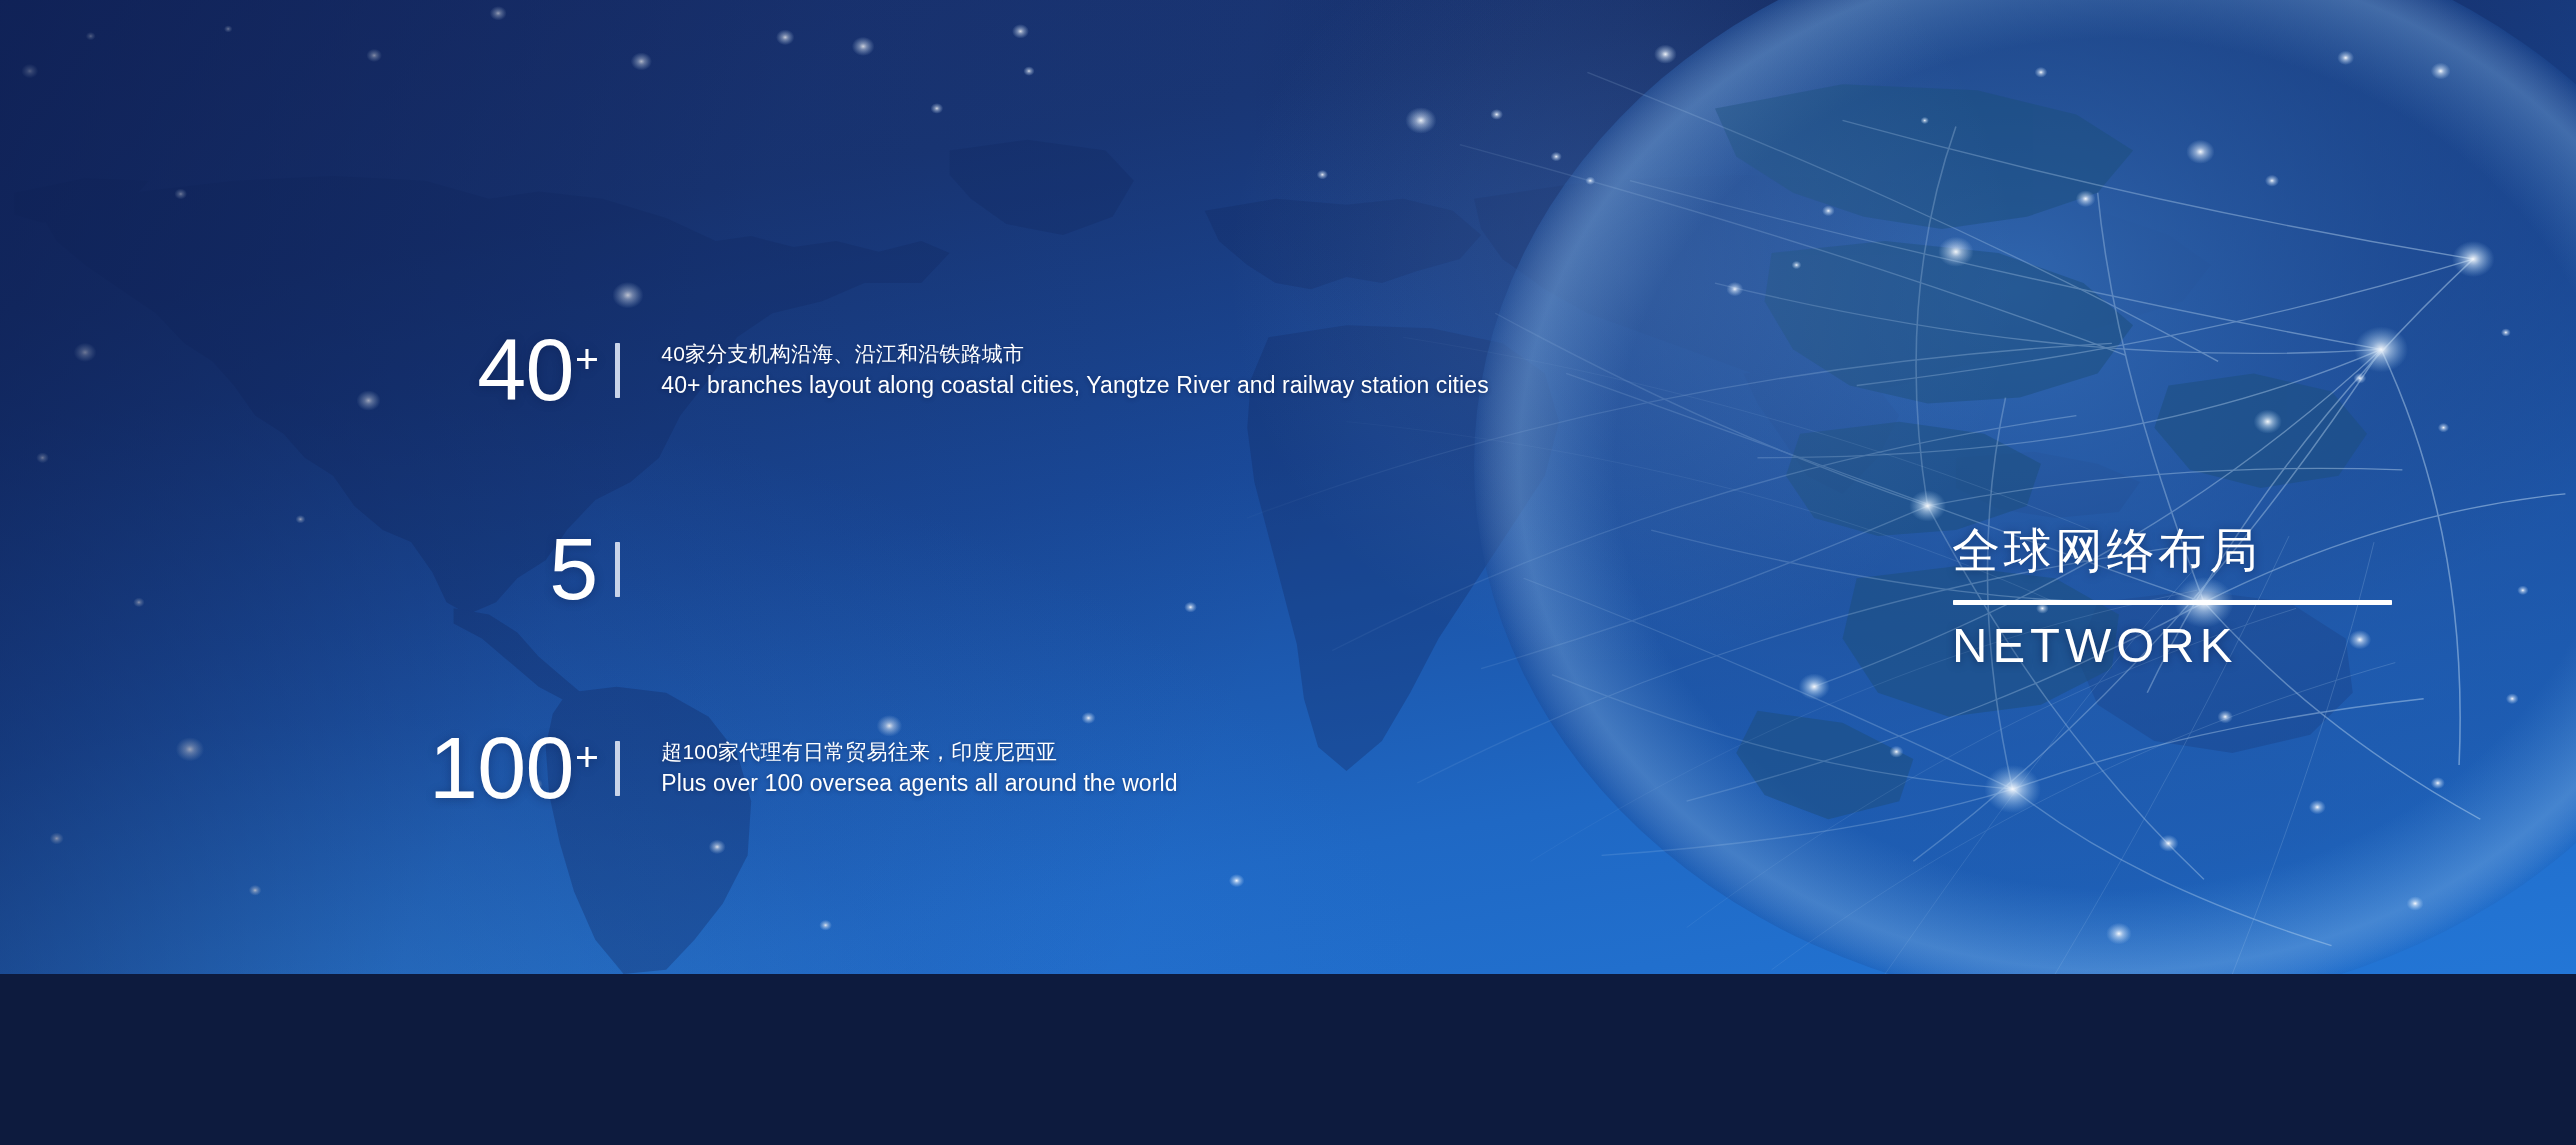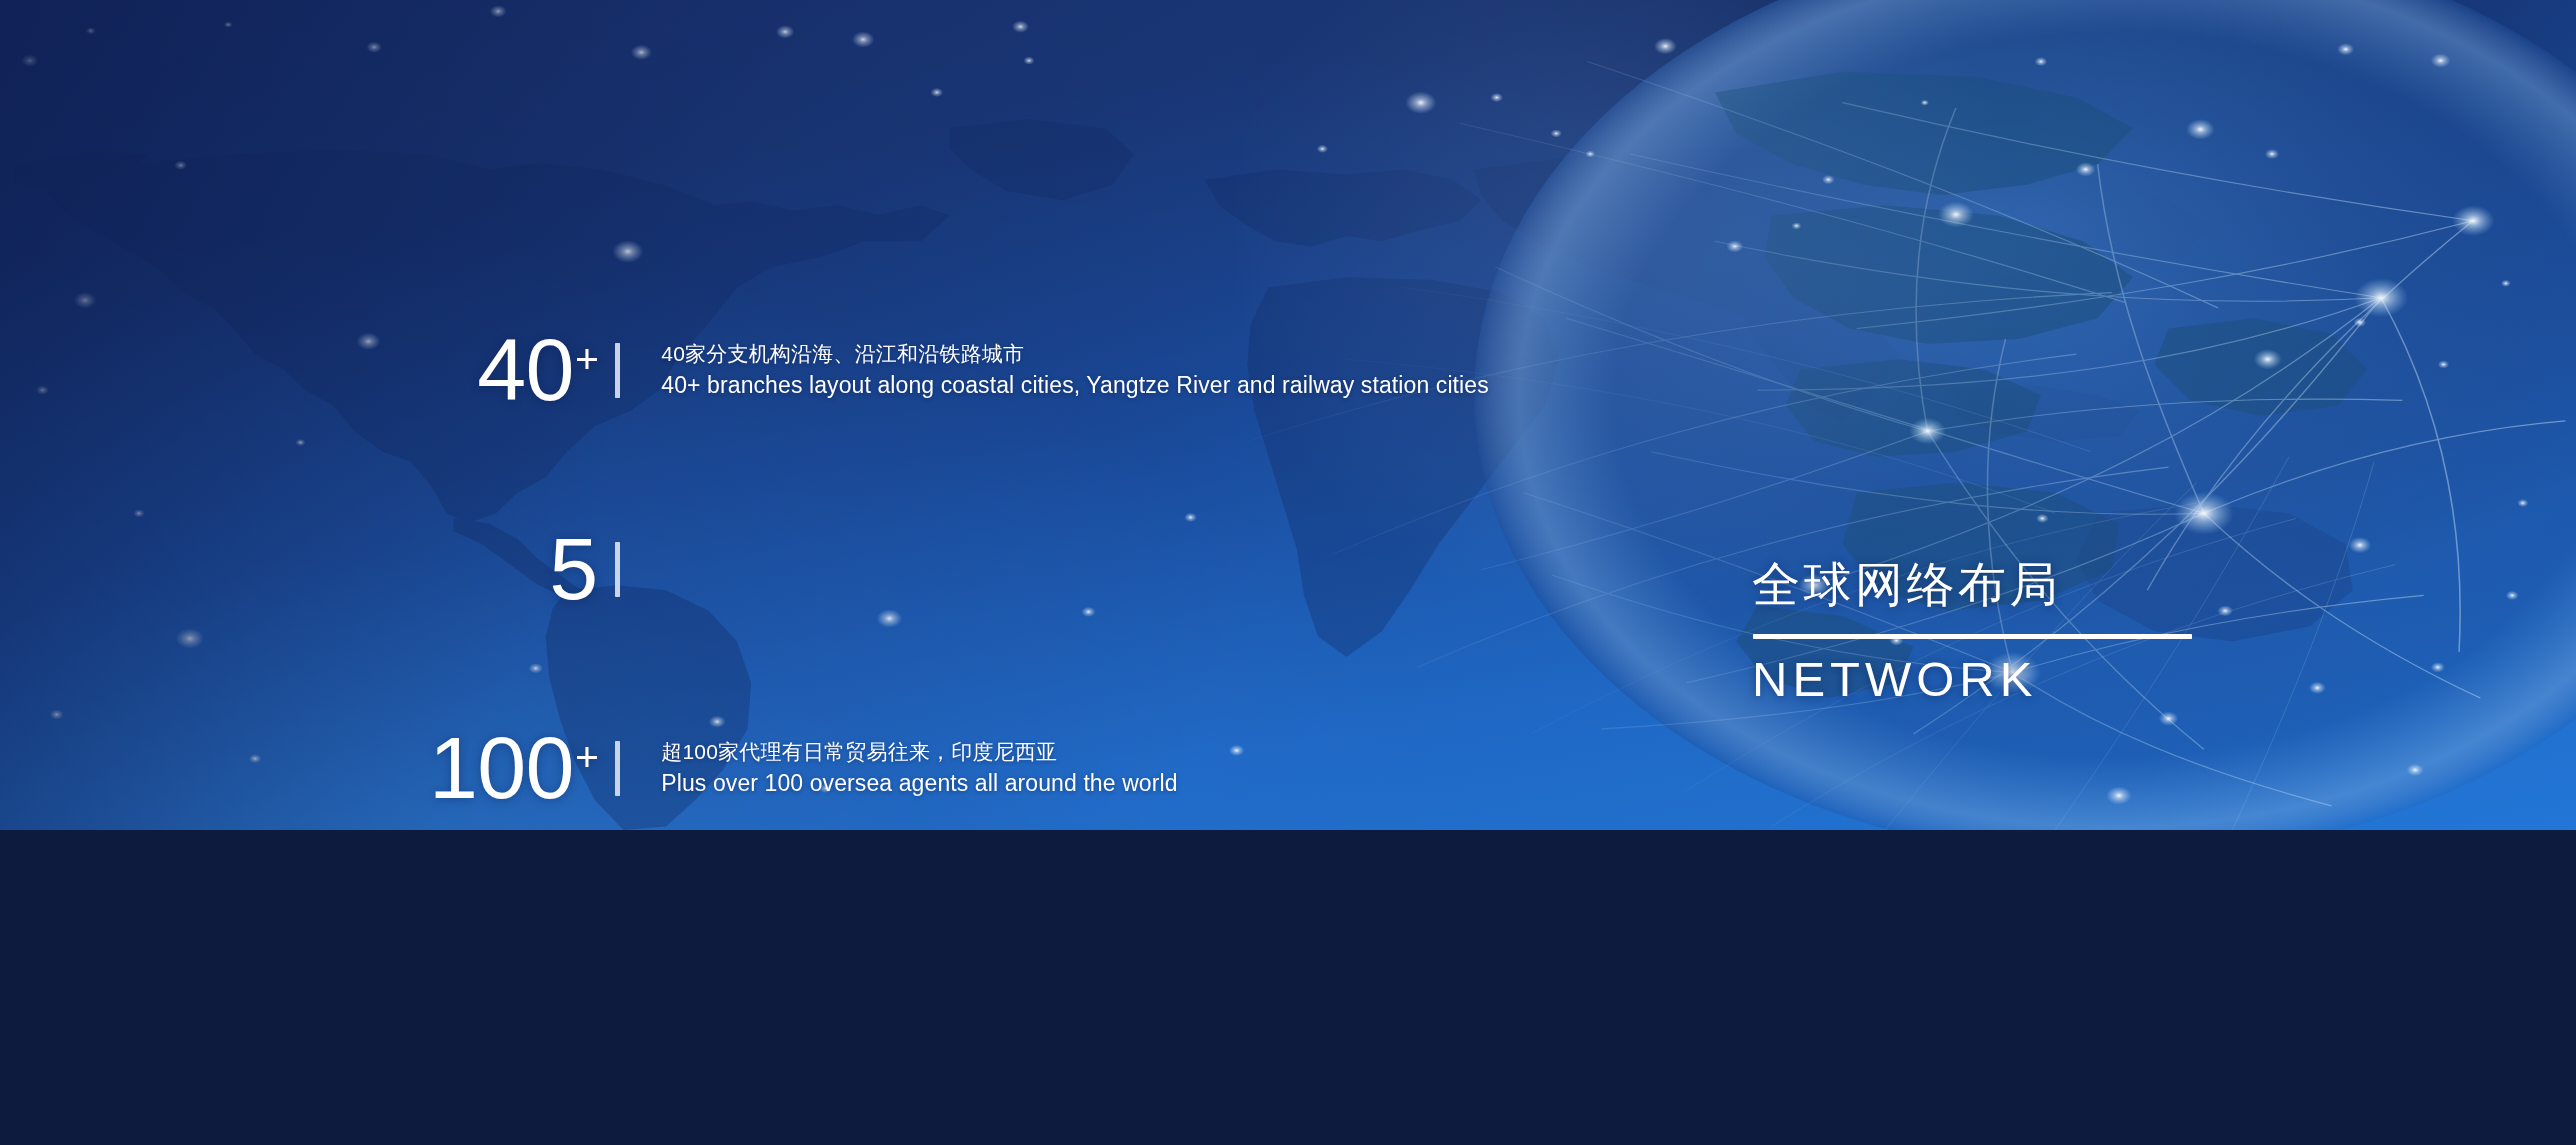--- a/index.html
+++ b/index.html
@@ -4,21 +4,21 @@
 <title>Global Network Banner</title>
 <style>
   html, body {
     margin: 0;
     padding: 0;
     background: #0d1b3e;
   }
   #banner {
     position: relative;
     width: 2576px;
-    height: 830px;
+    height: 974px;
     overflow: hidden;
     font-family: "Liberation Sans", "DejaVu Sans", sans-serif;
     background: linear-gradient(170deg, #1b3371 0%, #1a3878 22%, #1a4a9a 48%, #1f68c4 76%, #2376d6 100%);
   }
 
   
   .layer { position: absolute; inset: 0; }
 
   
   .sheen-a {
@@ -111,24 +111,23 @@
     font-size: 23px;
     line-height: 1.42;
     letter-spacing: 0.1px;
     white-space: nowrap;
     text-shadow: 0 0.7px 4.3px rgba(8,24,66,.45);
   }
 
   
   .titleblock {
     position: absolute;
-    left: 1752px;
+    left: 1952px;
     top: 526px;
     width: 454px;
-    margin-top: 34px;
   }
   .title-cn {
     color: #ffffff;
     font-size: 48px;
     line-height: 1.04;
     font-weight: 400;
     letter-spacing: 3.5px;
     white-space: nowrap;
     text-shadow: 0 1.4px 8.5px rgba(8,24,66,.5);
   }

